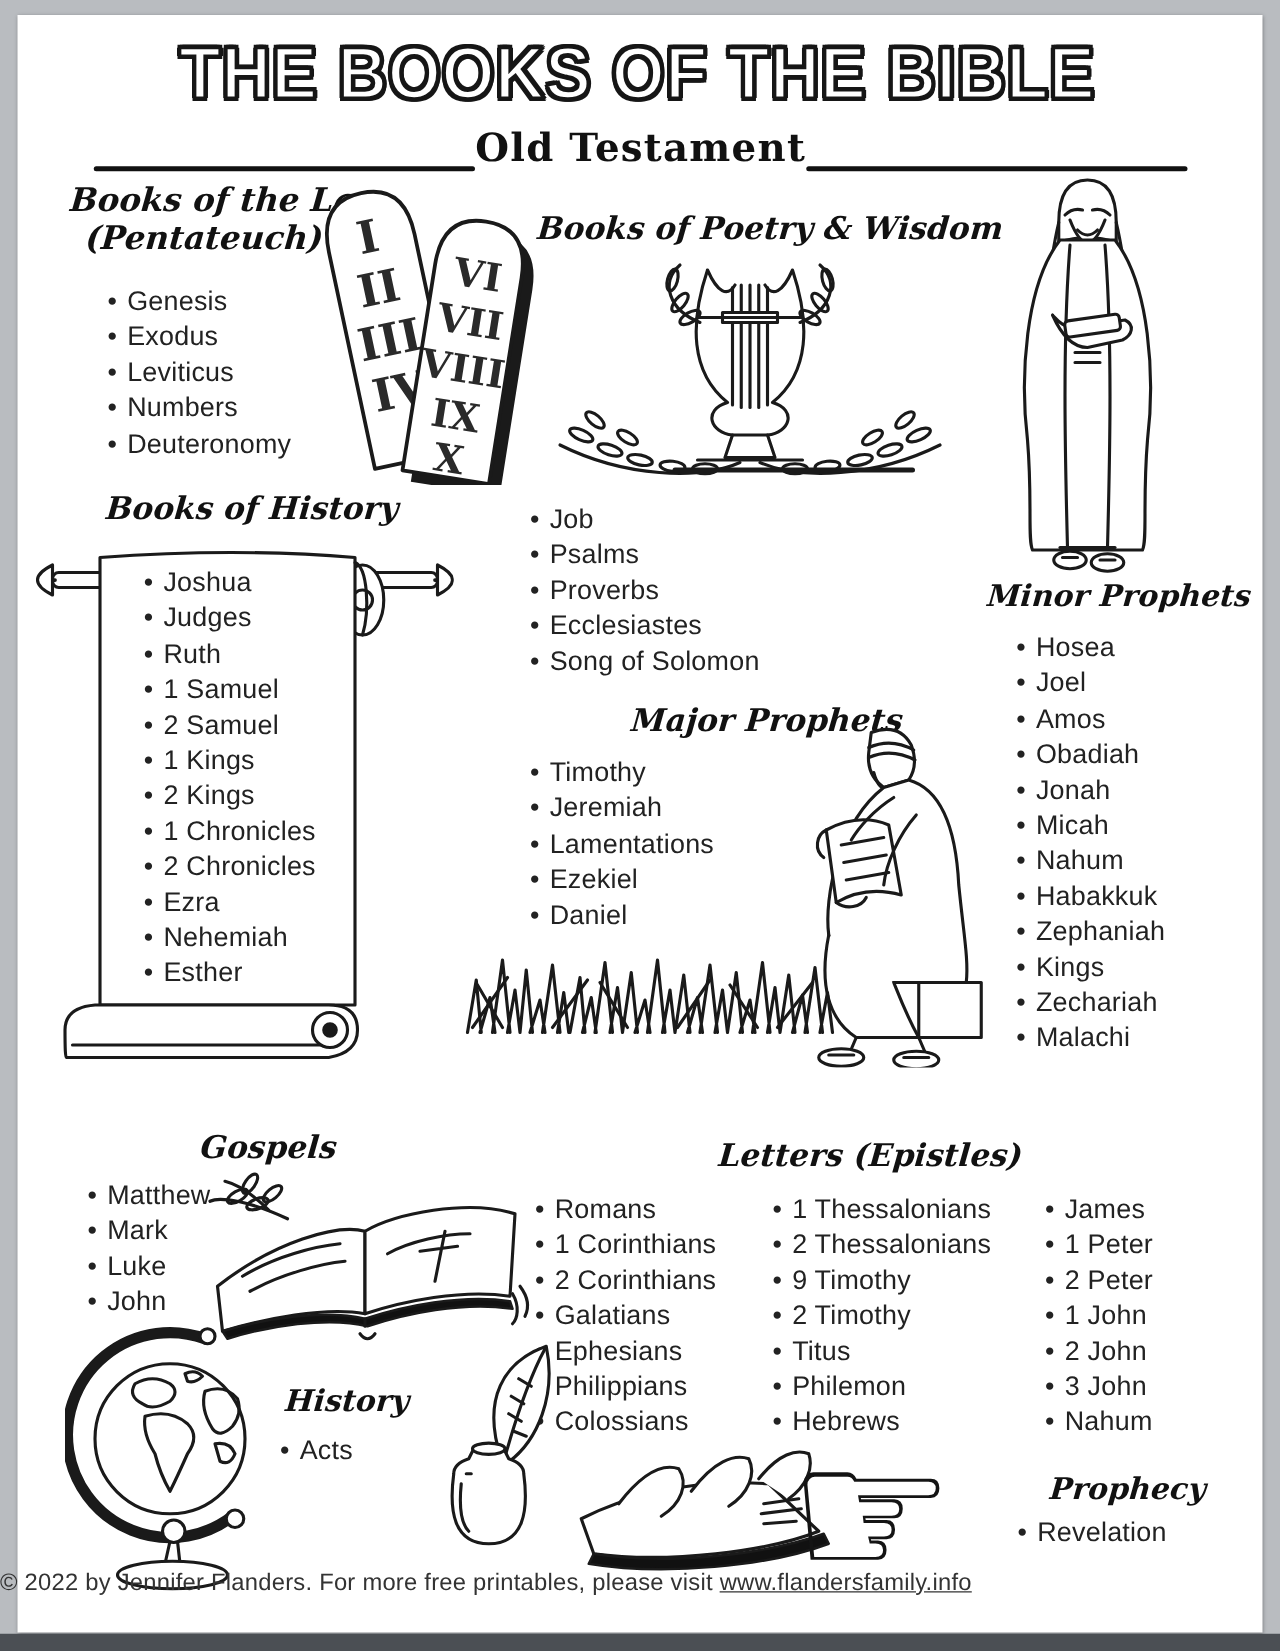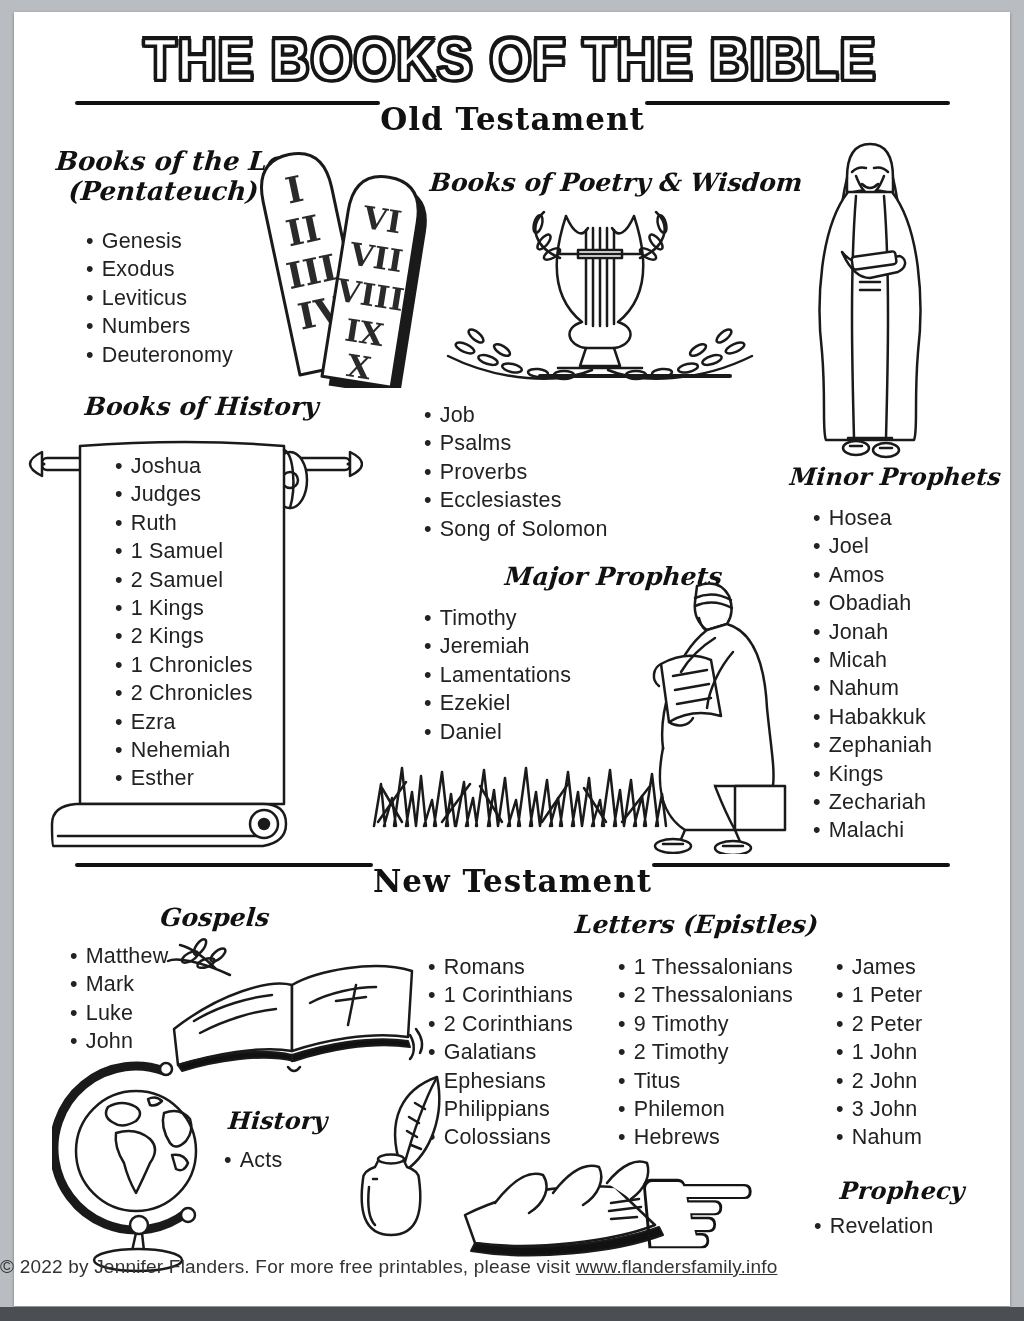--- a/index.html
+++ b/index.html
@@ -5,21 +5,21 @@
   *{margin:0;padding:0;box-sizing:border-box}
   body{width:1024px;height:1321px;background:#b9bcc0;font-family:"Liberation Sans",sans-serif;position:relative;overflow:hidden}
   #stage{position:relative;width:1024px;height:1321px}
   .paper{position:absolute;left:14px;top:12px;width:996px;height:1294px;background:#fff;box-shadow:0 1px 3px rgba(0,0,0,.35)}
   .bottom-bar{position:absolute;left:0;top:1307px;width:1024px;height:14px;background:#4b4f54}
   .abs{position:absolute;z-index:2}
   .title{left:60px;top:28px;width:900px;text-align:center;font-size:54px;font-weight:800;letter-spacing:1px;color:#fff;
     -webkit-text-stroke:2.2px #161616;
     text-shadow:-2px -2px 0 #161616,2px -2px 0 #161616,-2px 2px 0 #161616,2px 2px 0 #161616,0 -2.5px 0 #161616,0 2.5px 0 #161616,-2.5px 0 0 #161616,2.5px 0 0 #161616;
     transform:scaleY(1.08)}
-  .rule-row{display:flex;align-items:flex-start;}
+  .rule-row{display:flex;align-items:flex-end;}
   .rule-row .line{flex:1;height:4px;background:#111;border-radius:2px}
   .rule-row .label{font-family:"DejaVu Serif",serif;font-weight:700;font-size:31px;color:#111;letter-spacing:1px;white-space:nowrap}
   .script{font-family:"DejaVu Serif",serif;font-style:italic;font-weight:700;color:#111;text-align:center;transform:skewX(-5deg);font-size:25px;line-height:30px;white-space:nowrap}
   .booklist{list-style:none}
   .booklist li{font-size:21.5px;color:#222;line-height:28.4px;white-space:nowrap;letter-spacing:.2px}
   .booklist li::before{content:"•";margin-right:8px;color:#222}
   .footer{left:0;top:1256px;width:1024px;text-align:left;font-size:19px;color:#333;letter-spacing:.2px}
   .footer .link{text-decoration:underline;cursor:pointer}
   svg{display:block}
   .ink{stroke:#1a1a1a;fill:none;stroke-width:2.5;stroke-linecap:round;stroke-linejoin:round}
@@ -218,25 +218,20 @@
     </g>
   </svg>
 
   <svg class="abs" style="left:372px;top:762px" width="296" height="66" viewBox="0 0 296 66">
     <g class="ink" stroke-width="2">
       <path d="M2 64 L9 22 L13 64 M12 64 L20 36 L24 64 M22 64 L30 6 L36 64 M34 64 L40 30 L44 64 M44 64 L49 14 L54 64 M52 64 L60 38 L64 64 M62 64 L70 10 L76 64 M74 64 L79 32 L83 64 M84 64 L92 20 L96 64 M94 64 L101 36 L105 64 M104 64 L112 8 L118 64 M116 64 L122 28 L126 64 M126 64 L133 16 L138 64 M136 64 L144 38 L148 64 M146 64 L154 6 L160 64 M158 64 L164 30 L168 64 M168 64 L175 18 L180 64 M178 64 L186 36 L190 64 M188 64 L196 10 L202 64 M200 64 L206 30 L210 64 M210 64 L217 16 L222 64 M220 64 L228 38 L232 64 M230 64 L238 8 L244 64 M242 64 L248 28 L252 64 M252 64 L259 18 L264 64 M262 64 L270 34 L274 64 M272 64 L280 12 L286 64 M284 64 L290 32 L294 64"></path>
       <path d="M6 60 L34 20 M30 60 L10 26 M70 60 L98 22 M130 60 L108 24 M170 60 L196 22 M234 60 L212 26 M250 60 L278 24"></path>
     </g>
   </svg>
 
-  <div class="abs rule-row" style="left:75px;top:863px;width:875px">
-    <div class="line"></div>
-    <div class="label">New Testament</div>
-    <div class="line"></div>
-  </div>
 
   <div class="abs script" style="left:150px;top:903px;width:130px">Gospels</div>
   <ul class="abs booklist" style="left:70px;top:942px">
       <li>Matthew</li>
       <li>Mark</li>
       <li>Luke</li>
       <li>John</li>
     </ul>
 
   <svg class="abs" style="left:160px;top:933px" width="270" height="156" viewBox="0 0 270 156">

